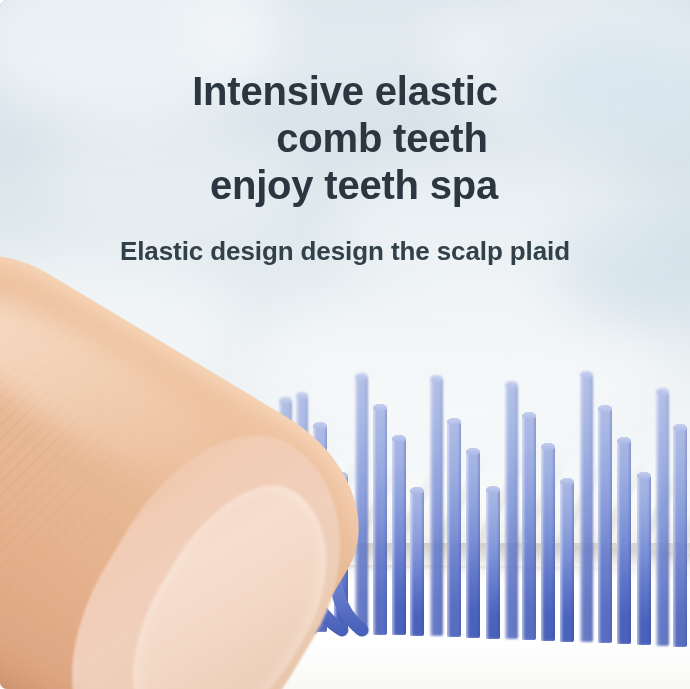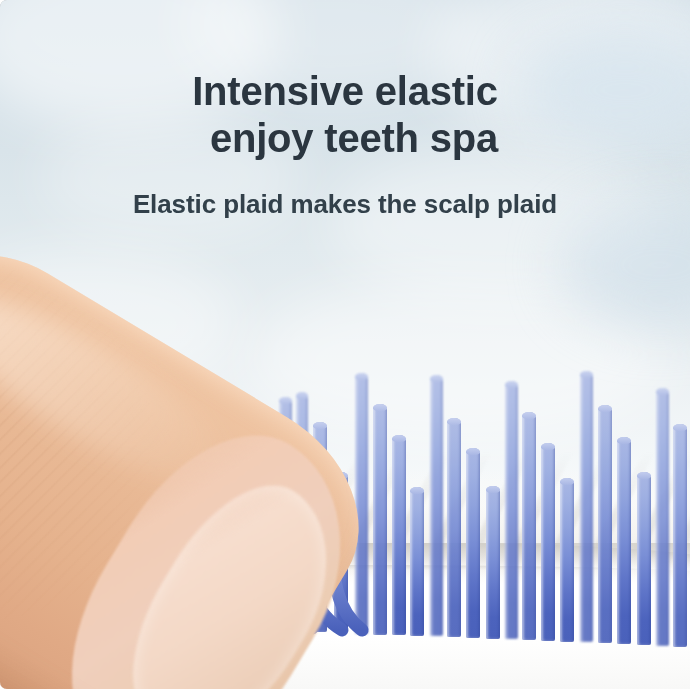--- a/index.html
+++ b/index.html
@@ -446,18 +446,19 @@
   </div>
 
   <div class="brush-base">
     <div class="base-shade"></div>
     <div class="base-ridge"></div>
   </div>
 
   <div class="text-layer">
     <h1 class="headline">
       <span class="hl-line l1">Intensive elastic</span>
+      <span class="hl-line l2">comb teeth</span>
       <span class="hl-line l3">enjoy teeth spa</span>
     </h1>
-    <p class="subhead">Elastic plaid makes the scalp plaid</p>
+    <p class="subhead">Elastic design design the scalp plaid</p>
   </div>
 
 </div>
 
 </body></html>

